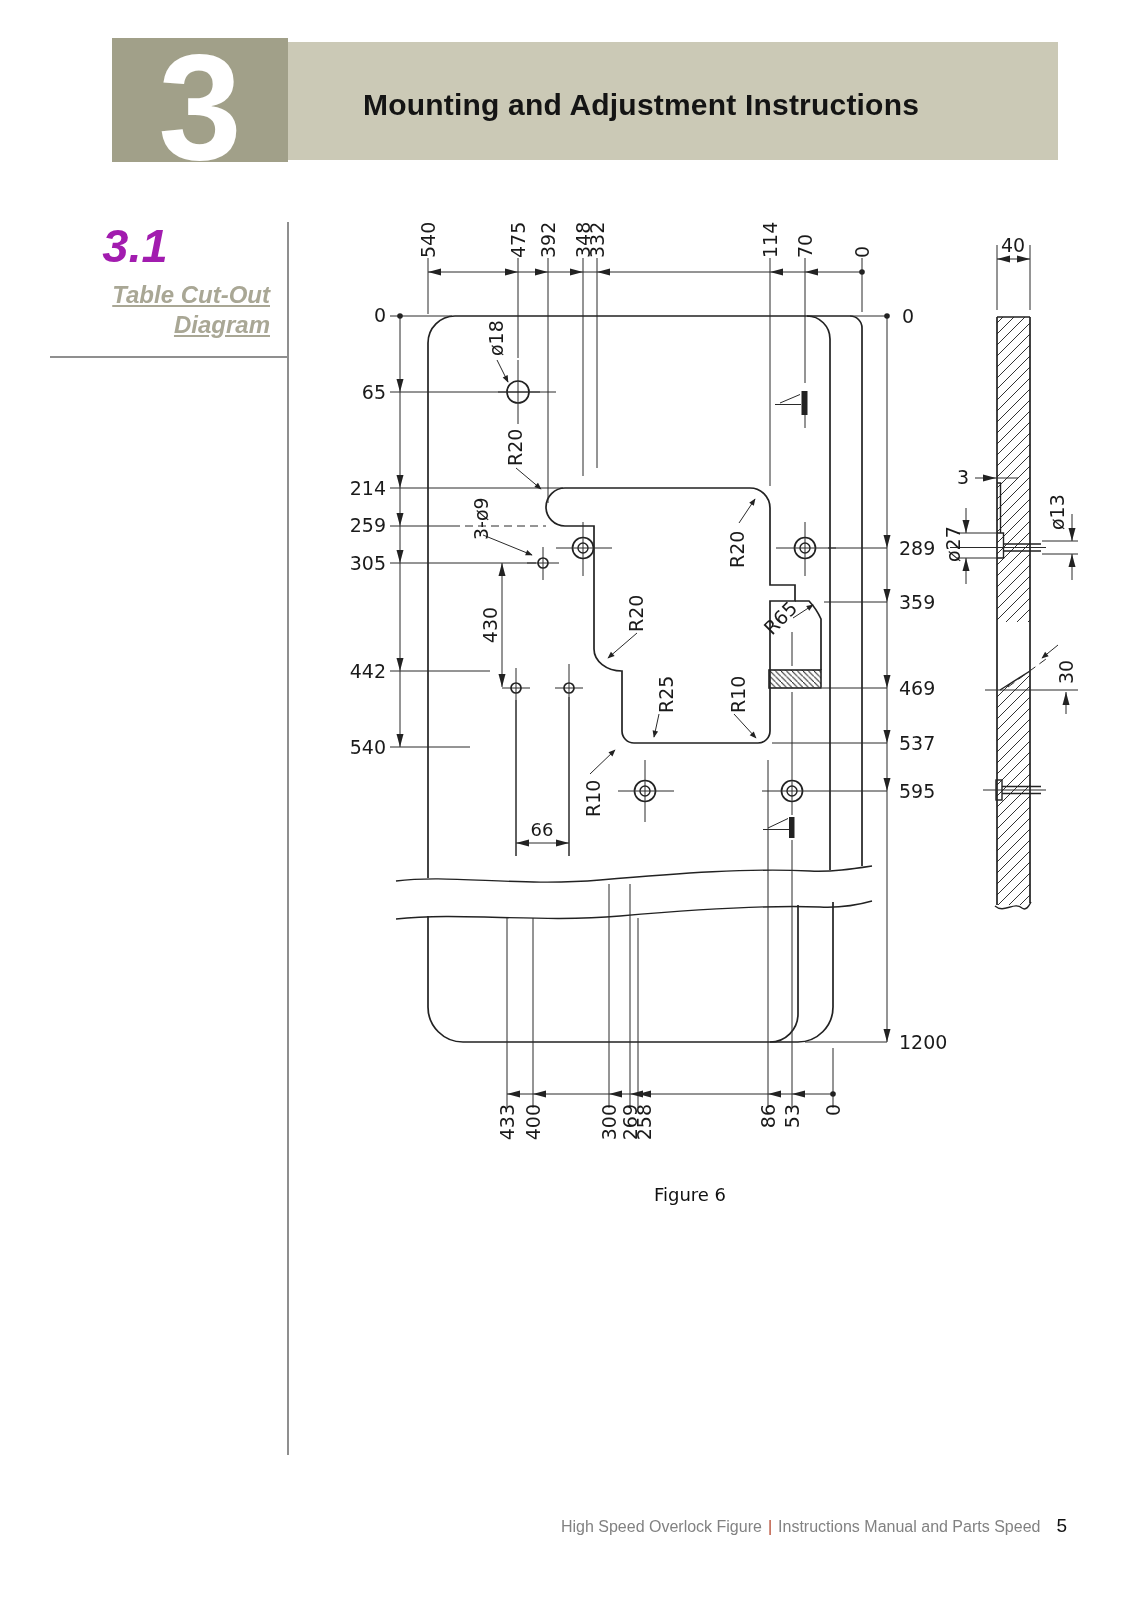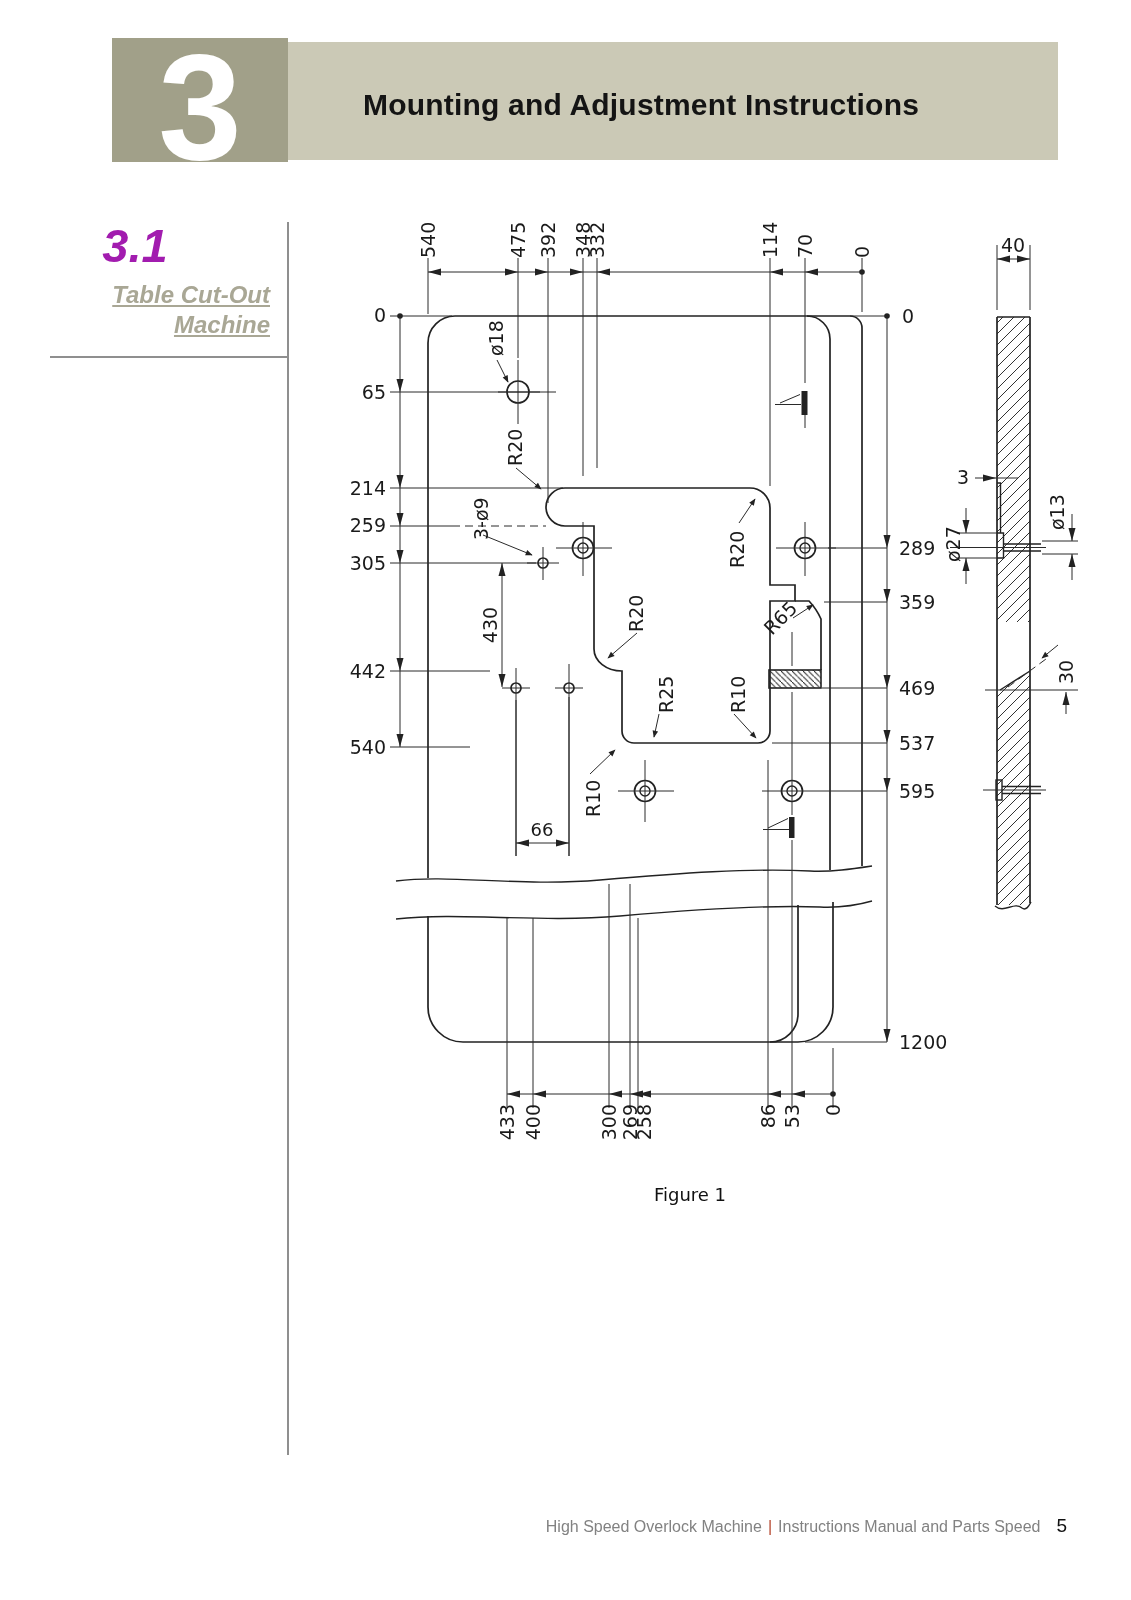--- a/index.html
+++ b/index.html
@@ -45,21 +45,21 @@
 
   <div id="chapter-band"></div>
   <div id="chapter-box">
     <span id="chapter-number">3</span>
   </div>
   <div id="page-title">Mounting and Adjustment Instructions</div>
 
   <div id="section-number">3.1</div>
   <div id="section-subtitle">
     <div>Table Cut-Out</div>
-    <div>Machine</div>
+    <div>Diagram</div>
   </div>
   <div class="vrule"></div>
   <div class="hrule"></div>
 
   <svg width="1131" height="1600" viewBox="0 0 1131 1600">
     <defs>
       <marker id="arrow" viewBox="0 0 10 10" refX="9" refY="5" markerWidth="11" markerHeight="7" orient="auto-start-reverse">
         <path d="M0,1 L10,5 L0,9 Z" fill="#222"></path>
       </marker>
       <pattern id="hatchBar" patternUnits="userSpaceOnUse" width="11" height="11">
@@ -290,22 +290,22 @@
 
       <path class="thin" d="M985,690 L1078,690"></path>
       <path class="dash" d="M1008,687 L1046,659"></path>
       <path class="thin" d="M1058,645 L1042,658" marker-end="url(#arrow)"></path>
       <path class="thin" d="M1066,692 L1066,714"></path>
       <polygon class="arr" points="1066,692 1062.5,705 1069.5,705"></polygon>
       <text transform="translate(1073,684) rotate(-90)">30</text>
     </g>
   </svg>
 
-  <div id="figure-caption">Figure 1</div>
+  <div id="figure-caption">Figure 6</div>
 
   <div id="footer">
-    <span>High Speed Overlock Machine</span>
+    <span>High Speed Overlock Figure</span>
     <span class="sep" style="color:#b5472e;">|</span>
     <span>Instructions Manual and Parts Speed</span>
     <span id="page-num">5</span>
   </div>
 
 </div>
 
 </body></html>

